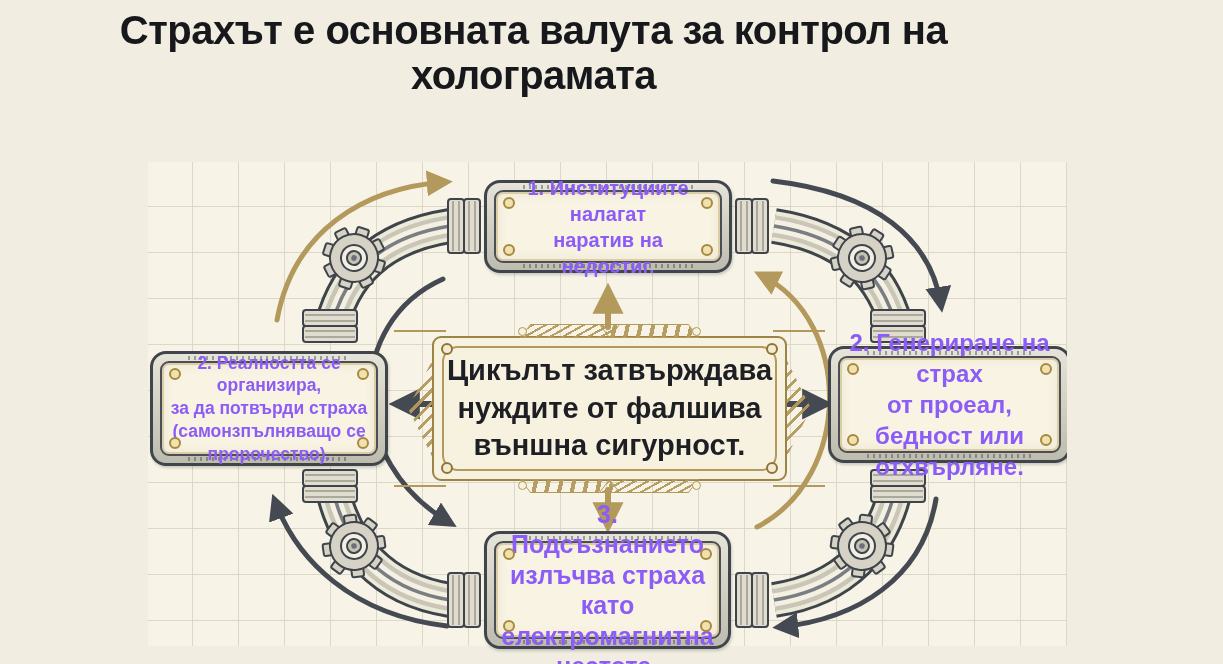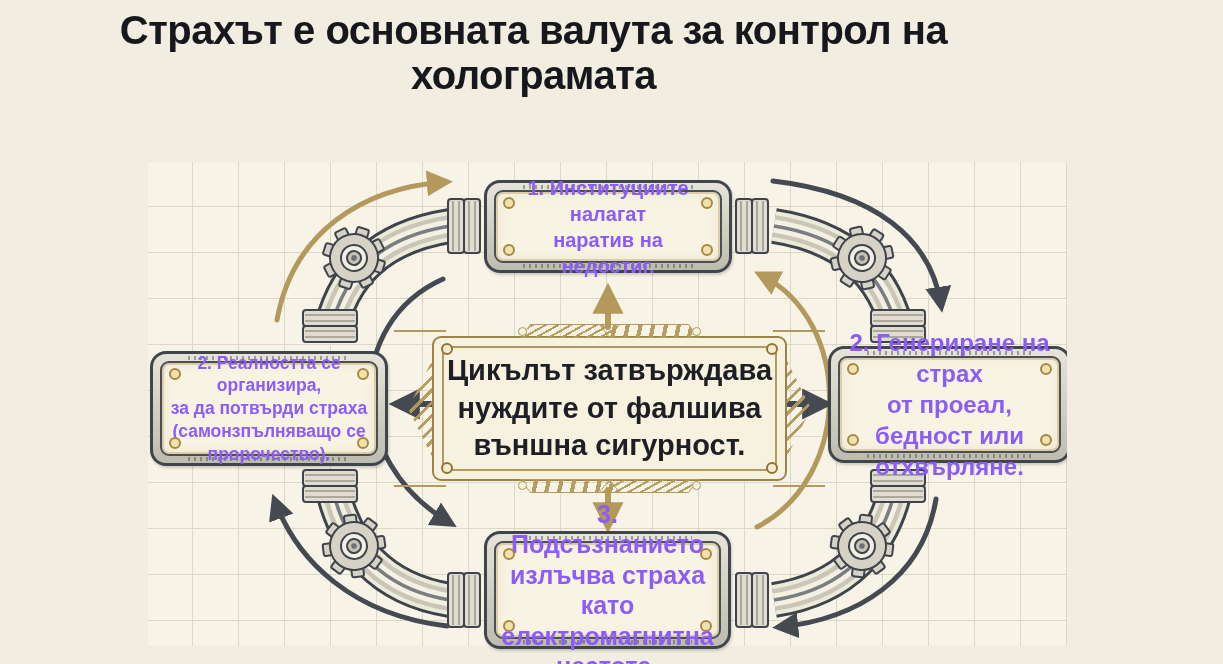--- a/index.html
+++ b/index.html
@@ -56,21 +56,21 @@
   .screw.bl{bottom:5px;left:7px}.screw.br{bottom:5px;right:7px}
   .ribs{position:absolute;left:15%;width:70%;height:4px;
         background:repeating-linear-gradient(90deg,rgba(64,69,76,.45) 0 2px,transparent 2px 6px);}
   .ribs.t{top:2px}.ribs.b{bottom:2px}
 
   
   .center-plaque{position:absolute;left:432px;top:336px;width:355px;height:145px;
         border:2.5px solid #9c8346;border-radius:9px;background:#f7f2e0;
         box-sizing:border-box;padding:8px;}
   .center-inner{width:100%;height:100%;box-sizing:border-box;border:2px solid #b3995c;
-        border-radius:4px;display:flex;align-items:center;justify-content:center;}
+        border-radius:16px;display:flex;align-items:center;justify-content:center;}
   .center-text{font-size:29px;font-weight:700;line-height:1.3;color:#1d1f24;
         text-align:center;white-space:pre-line;}
   .center-plaque .screw{border-color:#8f7437;background:#f3ead0;}
   .orn{position:absolute;background:repeating-linear-gradient(135deg,rgba(179,153,92,.95) 0 3px,transparent 3px 9px);
        border:1.5px solid #b3995c;}
   .orn.top-l{top:-14px;left:26%;width:88px;height:12px;transform:skewX(-38deg);}
   .orn.top-r{top:-14px;right:26%;width:88px;height:12px;transform:skewX(38deg);}
   .orn.bot-l{bottom:-14px;left:26%;width:88px;height:12px;transform:skewX(38deg);}
   .orn.bot-r{bottom:-14px;right:26%;width:88px;height:12px;transform:skewX(-38deg);}
   .orn.side{border:none;width:24px;height:96px;top:50%;transform:translateY(-50%);}

